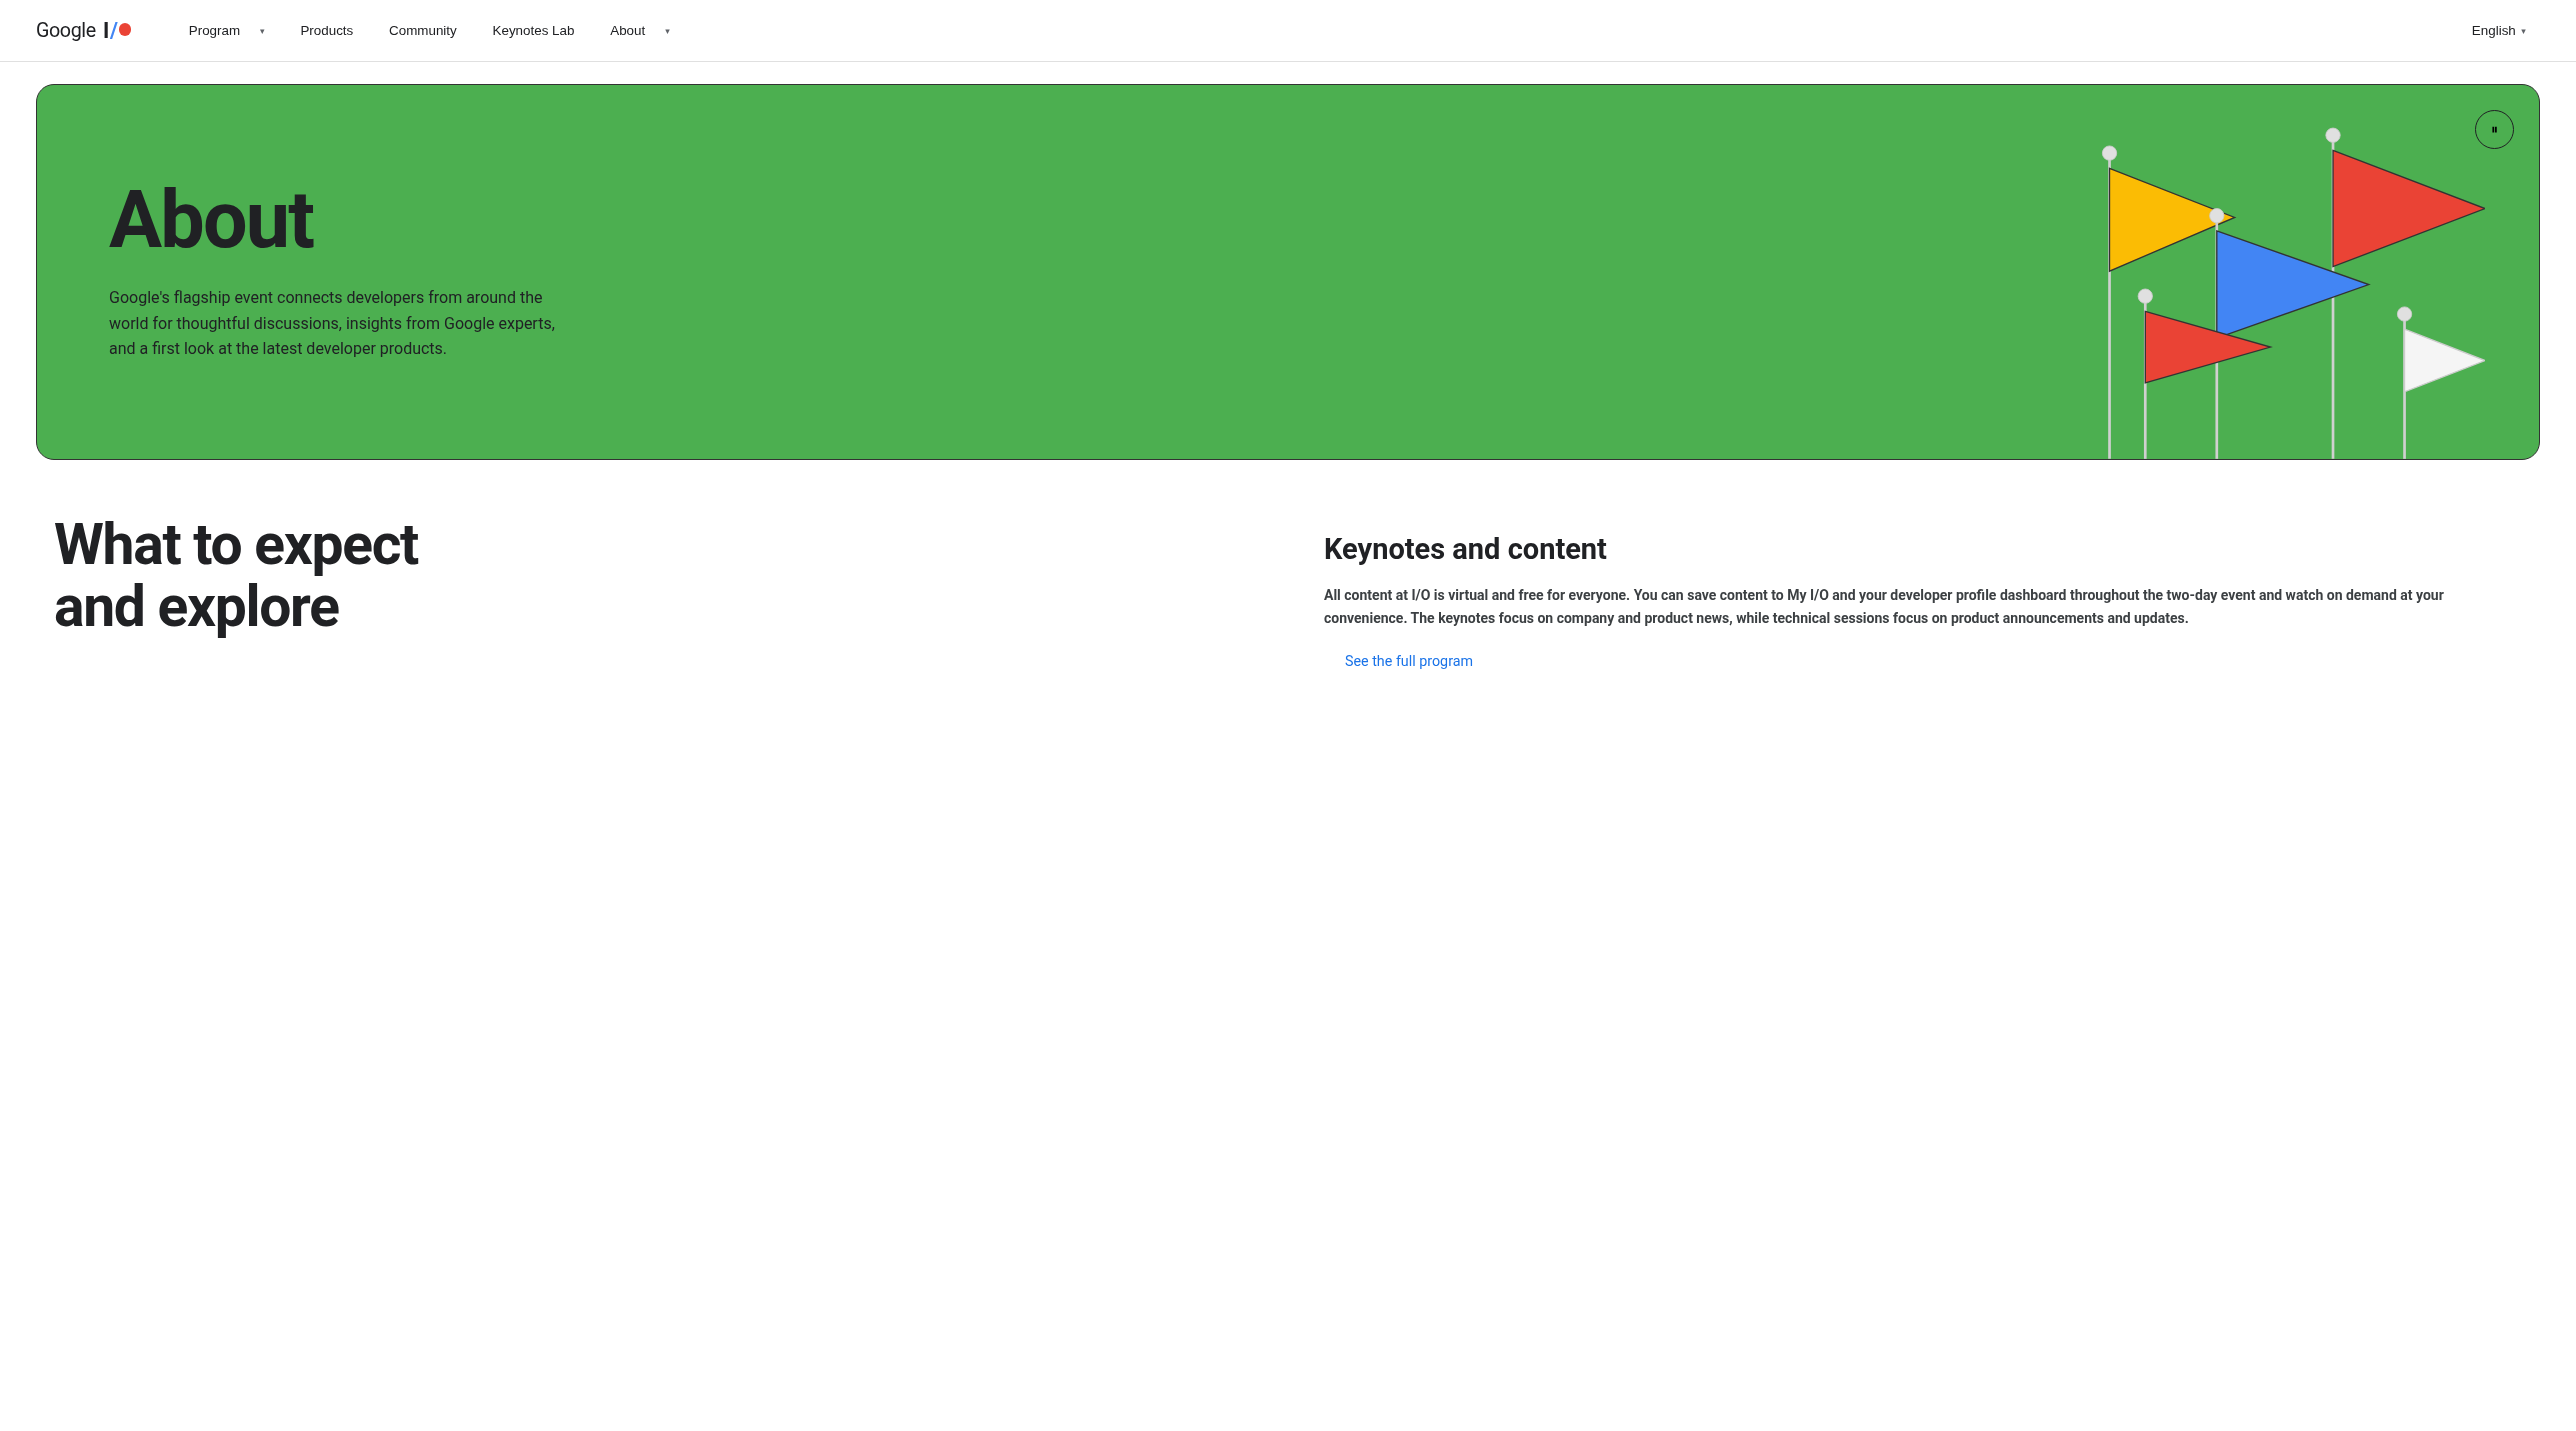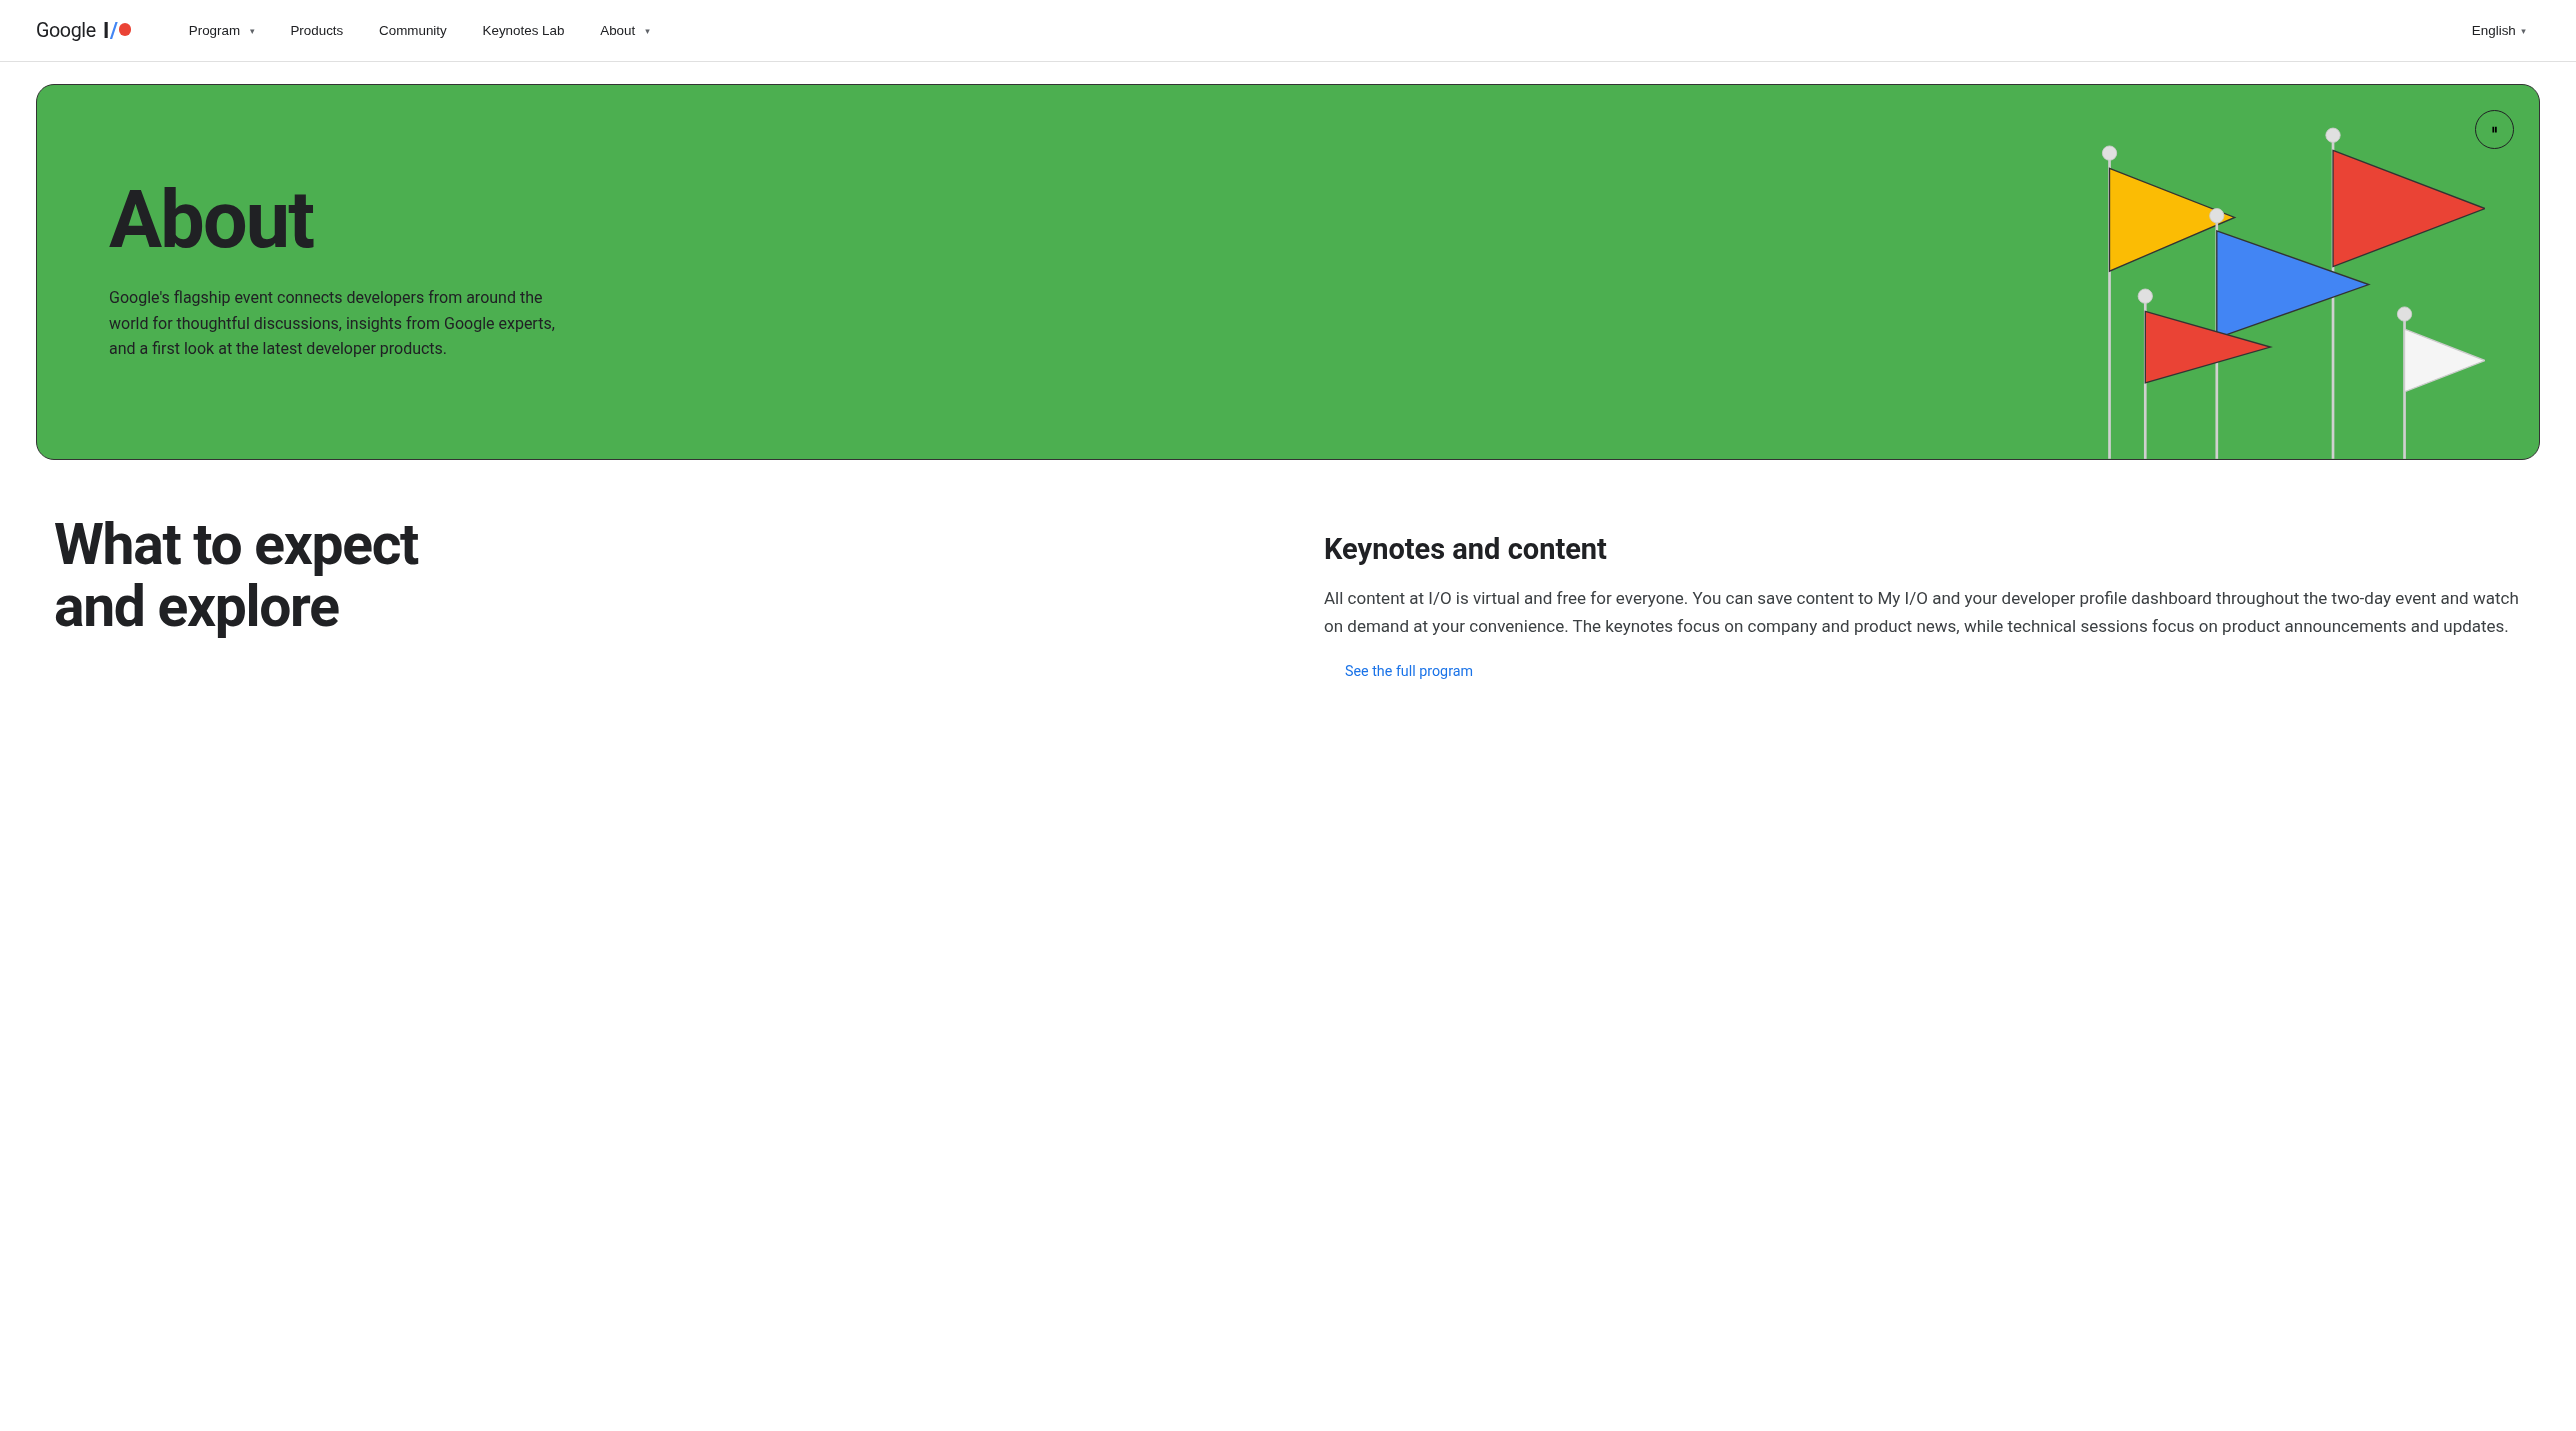--- a/index.html
+++ b/index.html
@@ -55,21 +55,21 @@
     }
     nav {
       display: flex;
       align-items: center;
       gap: 7.2px;
       flex: 1;
     }
     .nav-item {
       display: flex;
       align-items: center;
-      gap: 10px;
+      gap: 20px;
       padding: 7.2px 14.3px;
       border-radius: 21.5px;
       cursor: pointer;
       font-size: 13.4px;
       color: #202124;
       text-decoration: none;
       border: none;
       background: none;
       white-space: nowrap;
     }
@@ -174,24 +174,25 @@
       flex: 1;
       padding-top: 18px;
     }
     .keynote-title {
       font-size: 29px;
       font-weight: 700;
       color: #202124;
       margin-bottom: 18px;
     }
     .keynote-desc {
-      font-size: 17px;
+      font-size: 14px;
       line-height: 1.7;
       color: #3c4043;
       margin-bottom: 21.5px;
+      font-weight: bold;
     }
     .see-program-link {
       color: #1a73e8;
       font-size: 14.3px;
       text-decoration: none;
       cursor: pointer;
       margin-left: 21px;
     }
   </style>
 </head>

